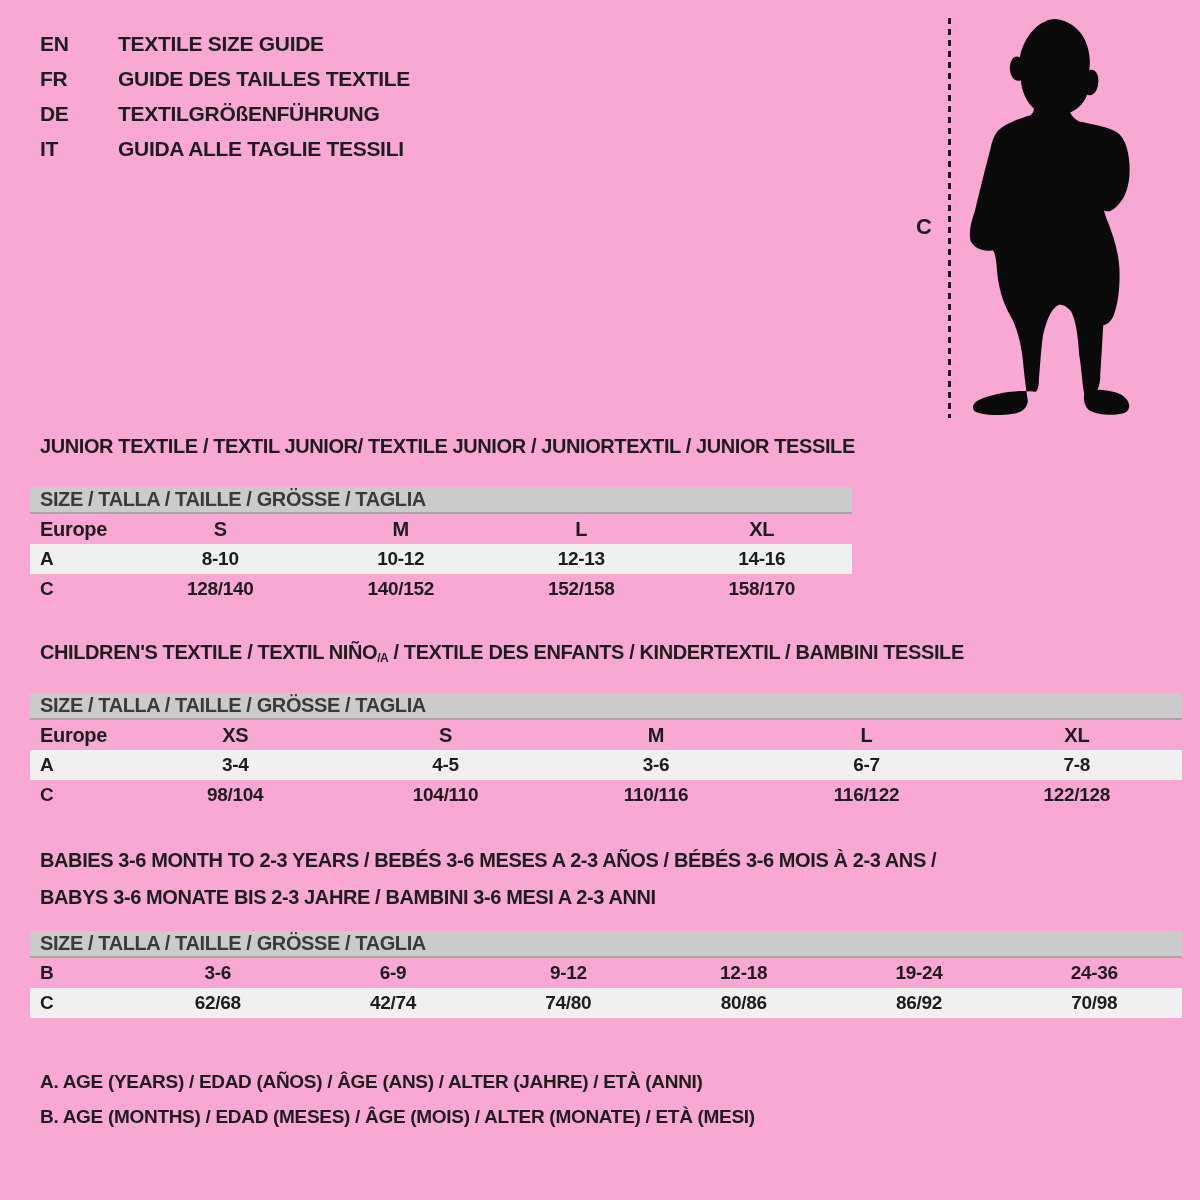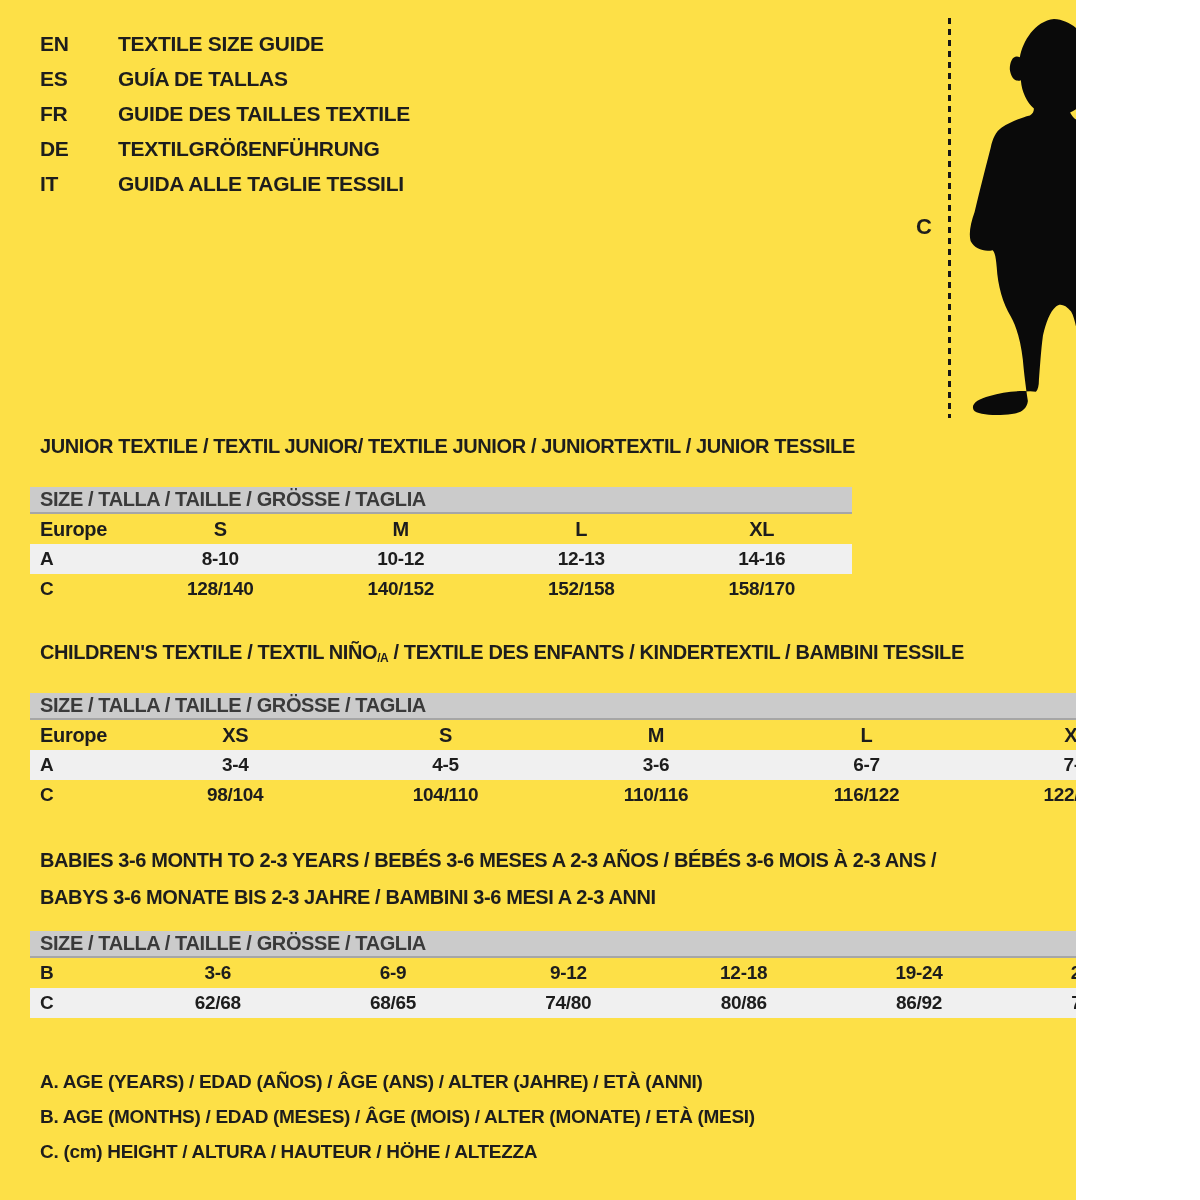--- a/index.html
+++ b/index.html
@@ -1,16 +1,16 @@
 <!DOCTYPE html>
 <html><head>
 <meta charset="utf-8">
 <style>
   html,body{margin:0;padding:0;background:#ffffff;}
-  .page{position:relative;width:1076px;height:1200px;background:#fde047;overflow:hidden;
+  .page{position:relative;width:1200px;height:1200px;background:#f9a8d4;overflow:hidden;
         font-family:"Liberation Sans","DejaVu Sans",sans-serif;color:#1d1d1d;}
 
   
   .lang-header{position:absolute;left:40px;top:26px;}
   .lang-row{display:flex;height:35px;align-items:center;font-weight:bold;font-size:21px;letter-spacing:-0.3px;}
   .lang-code{width:78px;}
 
   
   .measure-line{position:absolute;left:948px;top:18px;width:3px;height:400px;
     background:repeating-linear-gradient(180deg,#161616 0 6px,transparent 6px 11px);}
@@ -40,24 +40,20 @@
 </style>
 </head>
 <body>
 
 <div class="page">
 
   <div class="lang-header">
     <div class="lang-row">
       <span class="lang-code">EN</span>
       <span class="lang-title">TEXTILE SIZE GUIDE</span>
-    </div>
-    <div class="lang-row">
-      <span class="lang-code">ES</span>
-      <span class="lang-title">GUÍA DE TALLAS</span>
     </div>
     <div class="lang-row">
       <span class="lang-code">FR</span>
       <span class="lang-title">GUIDE DES TAILLES TEXTILE</span>
     </div>
     <div class="lang-row">
       <span class="lang-code">DE</span>
       <span class="lang-title">TEXTILGRÖßENFÜHRUNG</span>
     </div>
     <div class="lang-row">
@@ -163,27 +159,26 @@
       <span class="tbl-cell">3-6</span>
       <span class="tbl-cell">6-9</span>
       <span class="tbl-cell">9-12</span>
       <span class="tbl-cell">12-18</span>
       <span class="tbl-cell">19-24</span>
       <span class="tbl-cell">24-36</span>
     </div>
     <div class="tbl-row shaded">
       <span class="tbl-label">C</span>
       <span class="tbl-cell">62/68</span>
-      <span class="tbl-cell">68/65</span>
+      <span class="tbl-cell">42/74</span>
       <span class="tbl-cell">74/80</span>
       <span class="tbl-cell">80/86</span>
       <span class="tbl-cell">86/92</span>
       <span class="tbl-cell">70/98</span>
     </div>
   </div>
 
   <div class="footer">
     <div class="footer-line">A. AGE (YEARS) / EDAD (AÑOS) / ÂGE (ANS) / ALTER (JAHRE) / ETÀ (ANNI)</div>
     <div class="footer-line">B. AGE (MONTHS) / EDAD (MESES) / ÂGE (MOIS) / ALTER (MONATE) / ETÀ (MESI)</div>
-    <div class="footer-line">C. (cm) HEIGHT / ALTURA / HAUTEUR / HÖHE / ALTEZZA</div>
   </div>
 
 </div>
 
 </body></html>

